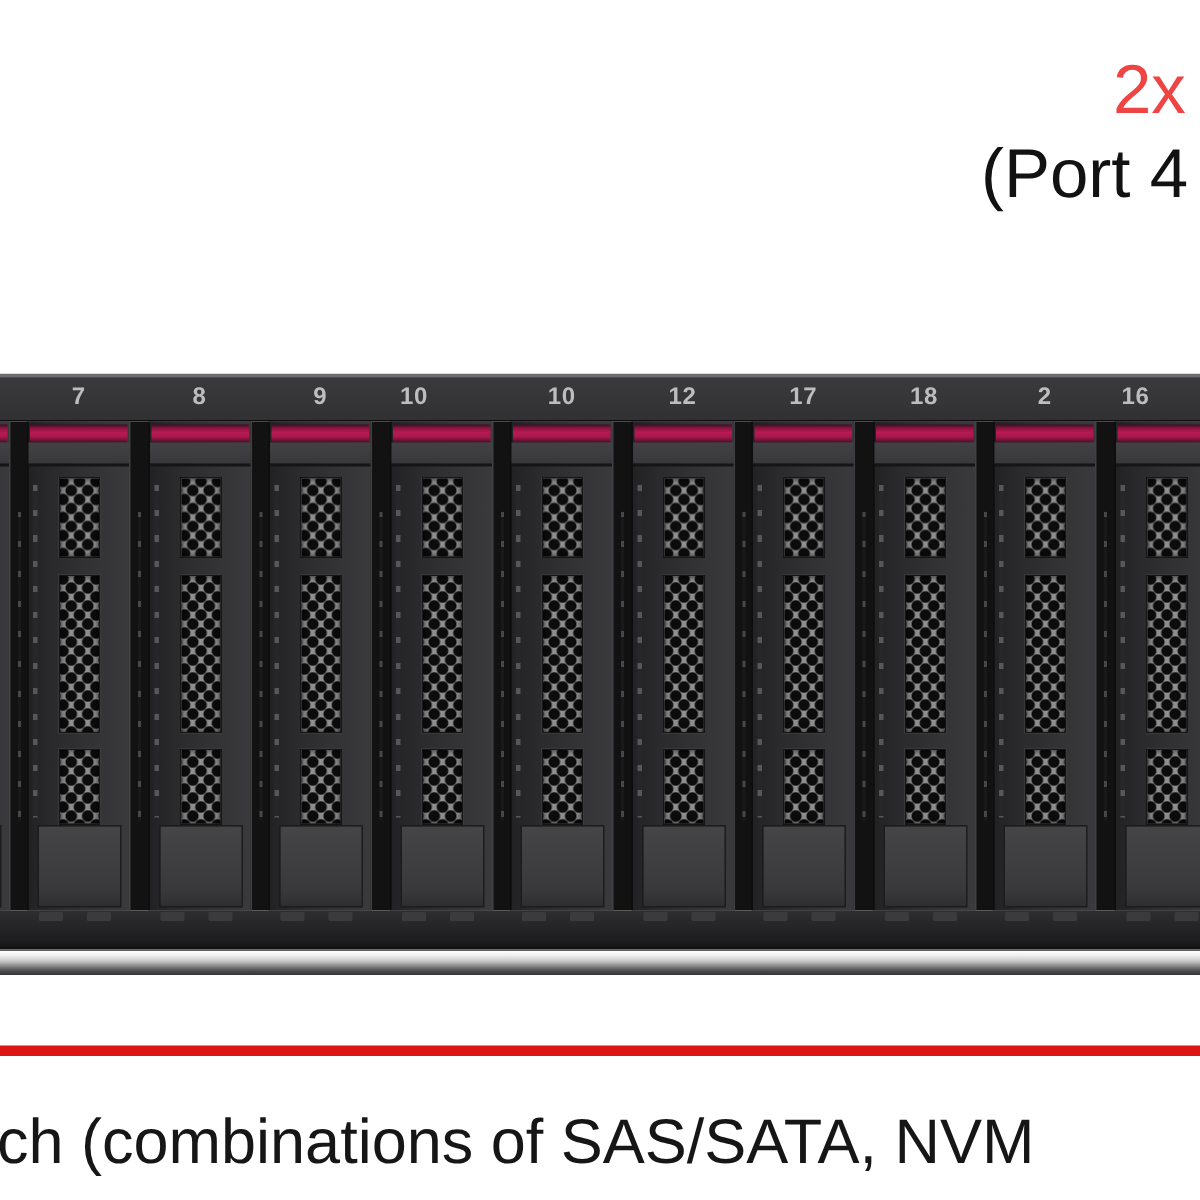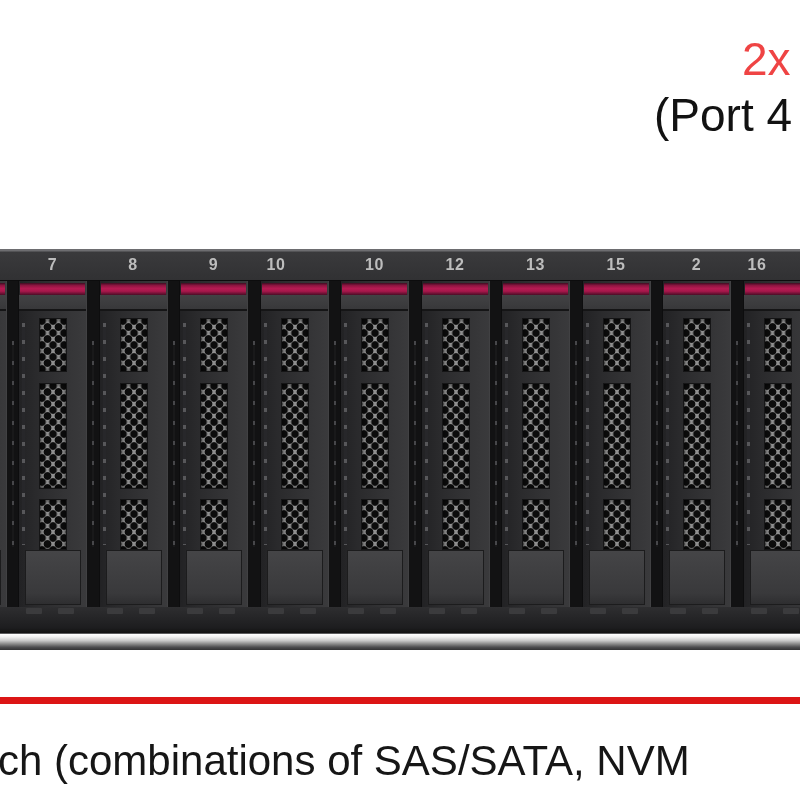--- a/index.html
+++ b/index.html
@@ -110,22 +110,22 @@
   </div>
 
   <div class="chassis">
     <div class="topbar" id="topbar">
         <span class="baynum" style="left: 52.5px;">7</span>
         <span class="baynum" style="left: 133px;">8</span>
         <span class="baynum" style="left: 213.5px;">9</span>
         <span class="baynum" style="left: 276px;">10</span>
         <span class="baynum" style="left: 374.5px;">10</span>
         <span class="baynum" style="left: 455px;">12</span>
-        <span class="baynum" style="left: 535.5px;">13</span>
-        <span class="baynum" style="left: 616px;">15</span>
+        <span class="baynum" style="left: 535.5px;">17</span>
+        <span class="baynum" style="left: 616px;">18</span>
         <span class="baynum" style="left: 696.5px;">2</span>
         <span class="baynum" style="left: 757px;">16</span>
       </div>
     <div class="bays" id="bays">
         <div class="tray" style="left: -62.5px;">
           <div class="latch"></div>
           <div class="handle"></div>
           <div class="blockend"></div>
         </div>
         <div class="tray" style="left: 18px;">

